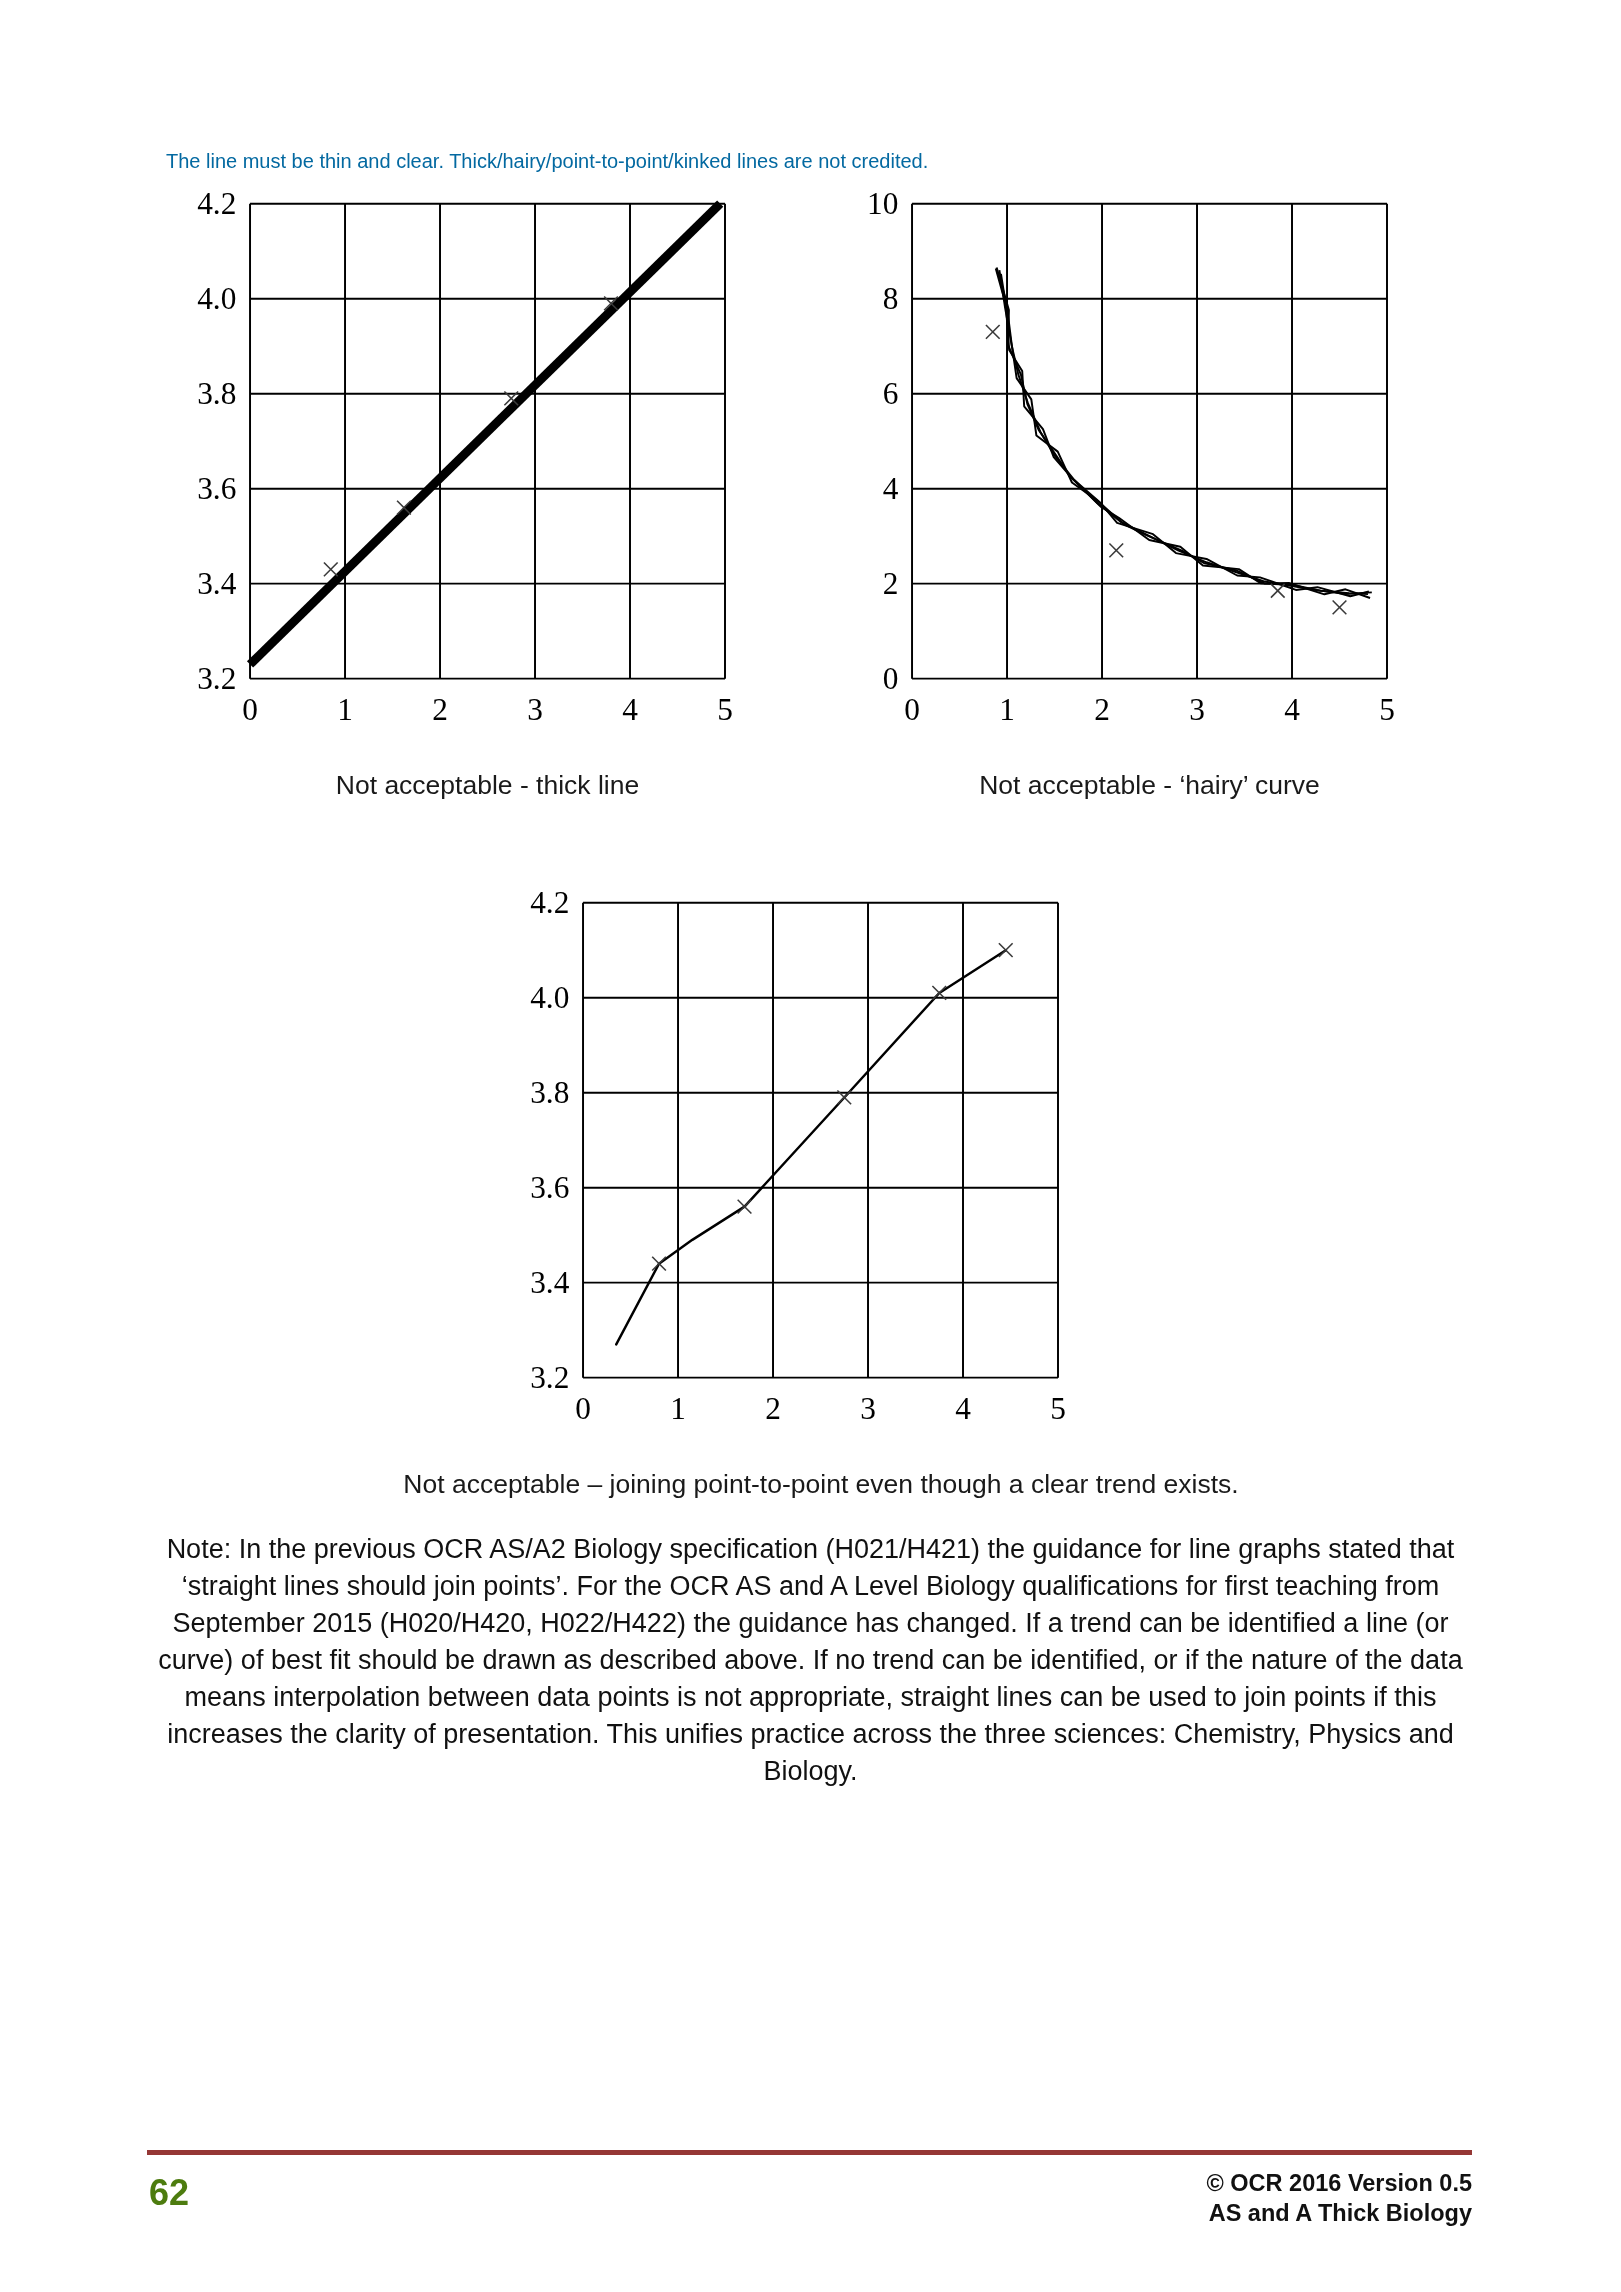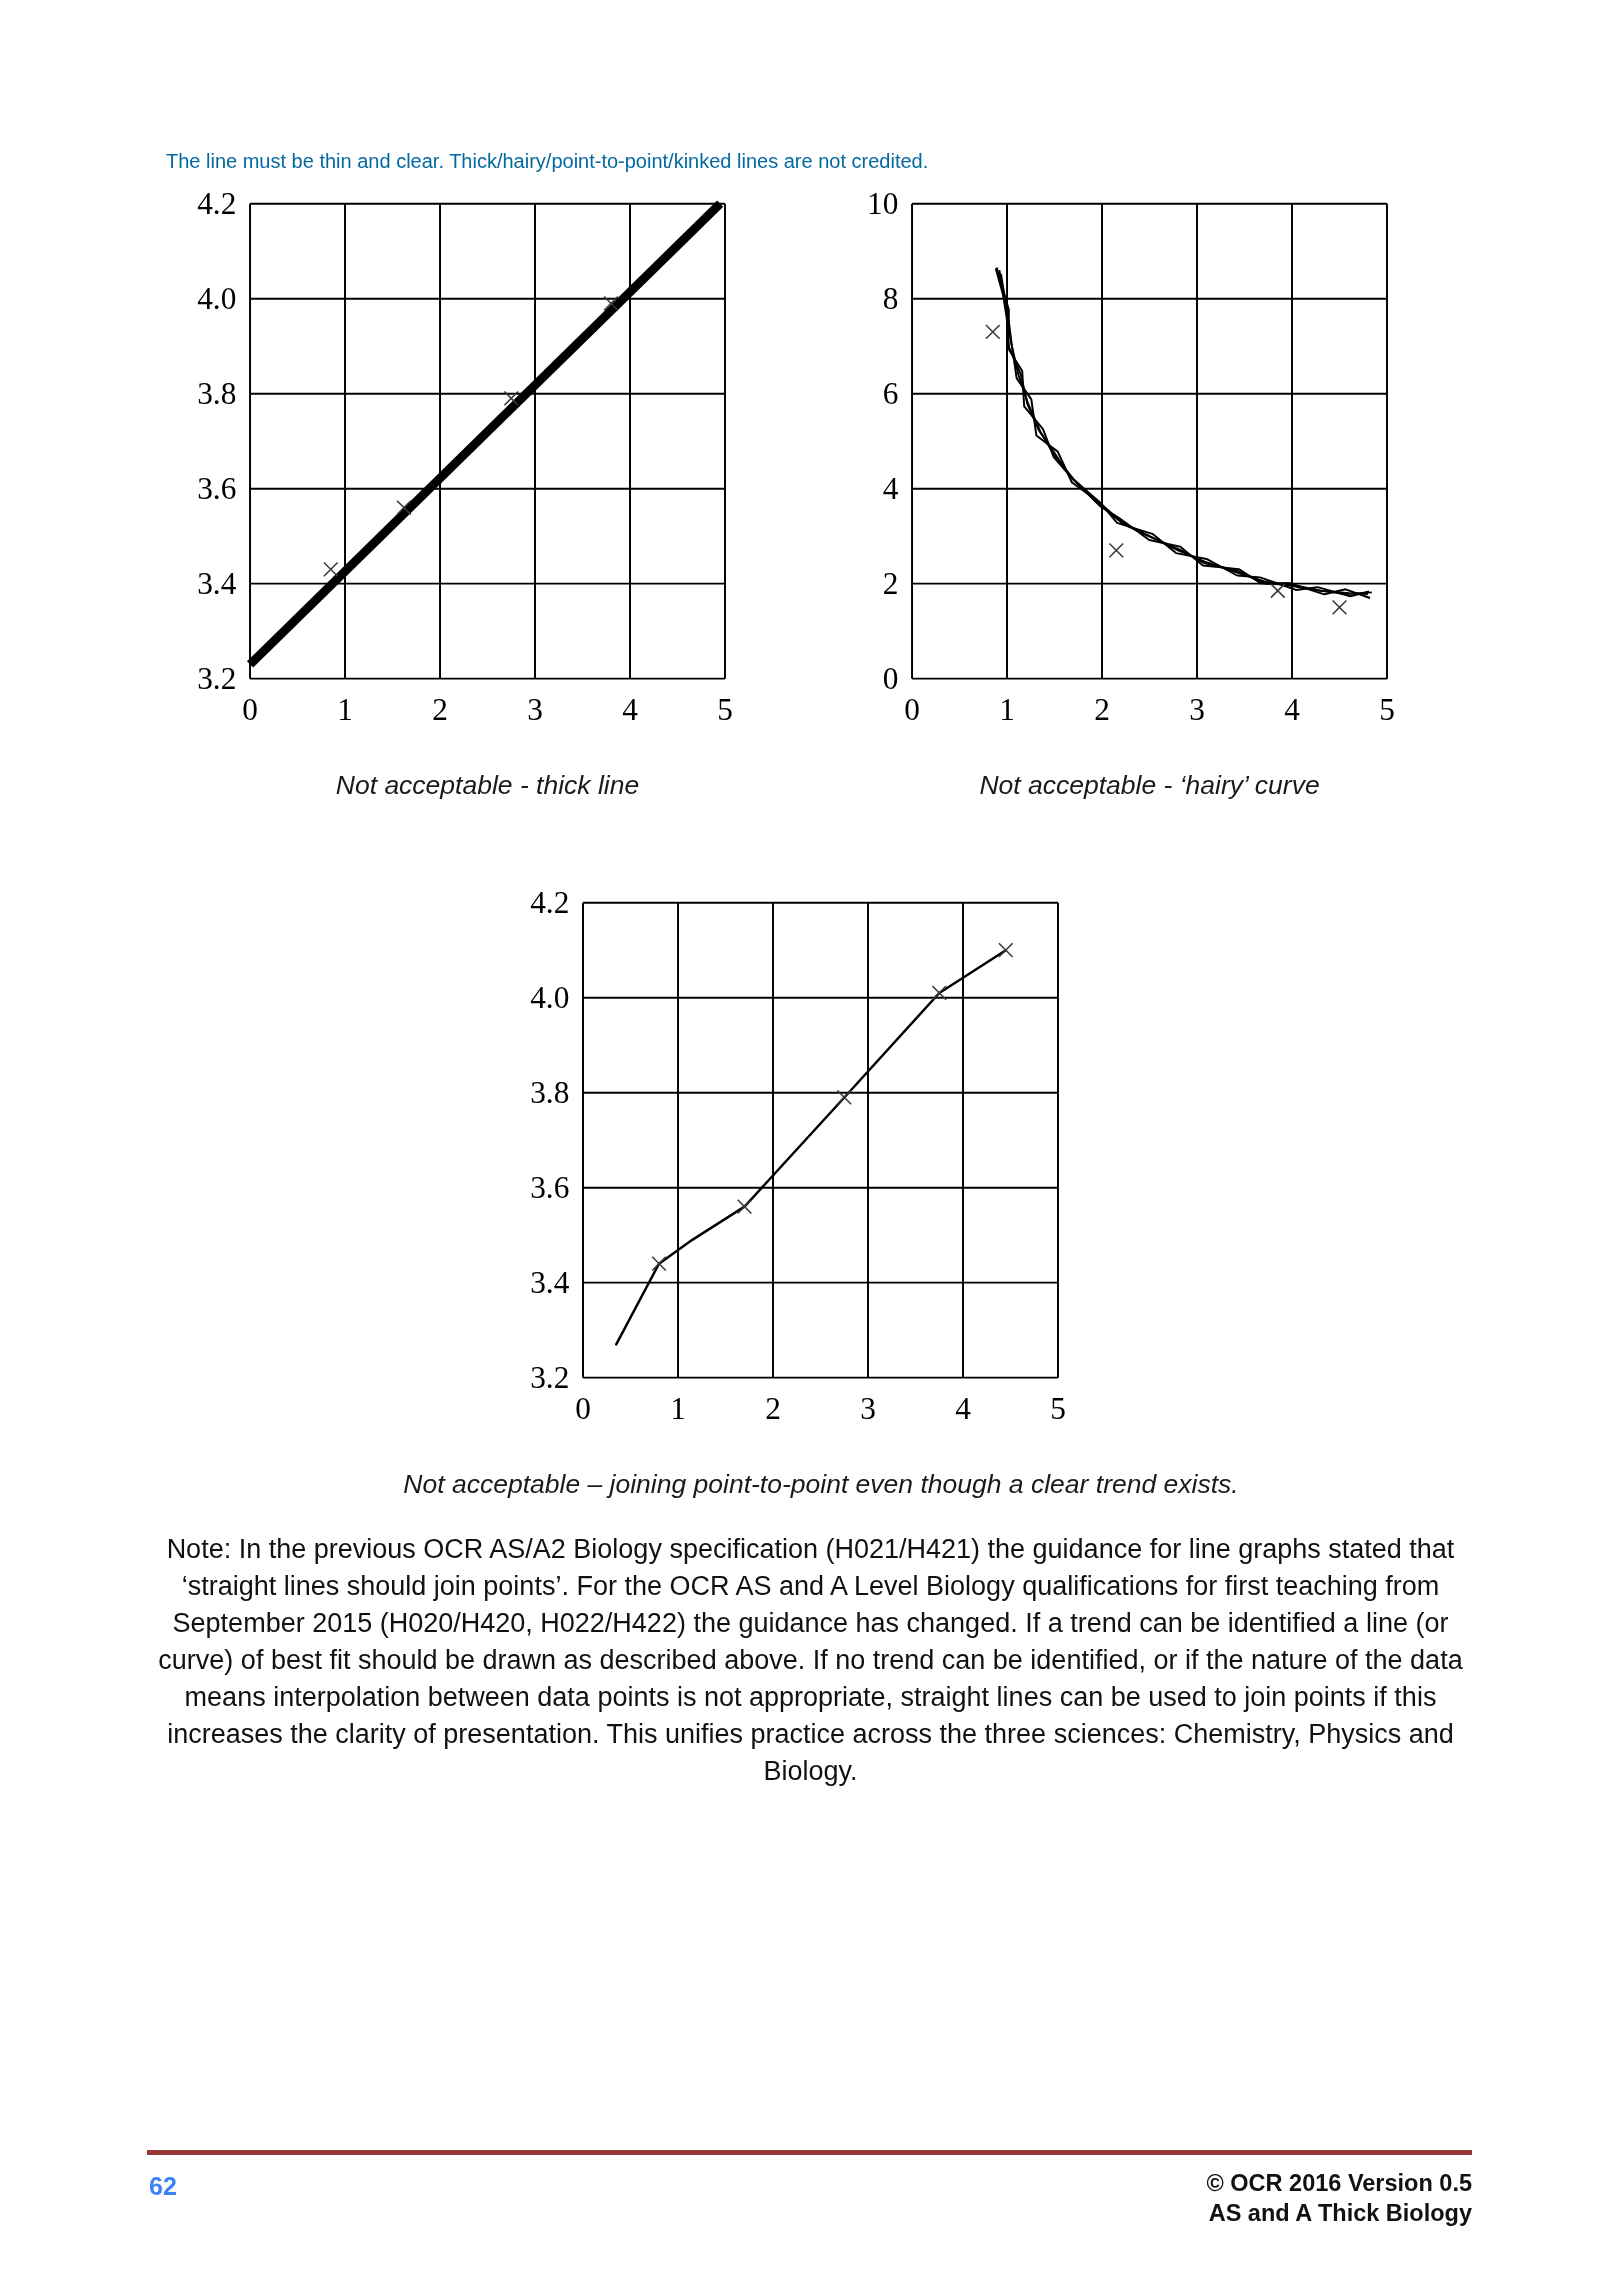--- a/index.html
+++ b/index.html
@@ -16,33 +16,33 @@
     position:absolute;left:166px;top:145px;width:1372px;
     font-size:20px;line-height:33px;color:#0369a1;
   }
   .chart-block{position:absolute;}
   .chart-block svg{display:block;}
   #chart1{left:147px;top:188px;}
   #chart2{left:809px;top:188px;}
   #chart3{left:480px;top:887px;}
   .chart-caption{
     font-size:26.5px;color:#1a1a1a;text-align:center;margin-top:13.7px;
-    width:475px;margin-left:103px;font-style:italic;
+    width:475px;margin-left:103px;
   }
   #chart3 .chart-caption{width:902px;margin-left:-110px;}
   .note{
     position:absolute;left:144px;top:1511px;width:1333px;
     font-size:27px;line-height:37px;text-align:center;color:#111;margin-top:20px;
   }
   .footer-rule{
     position:absolute;left:147px;top:2150px;width:1325px;height:4.9px;
   }
   .footer-page{
     position:absolute;left:149px;top:2172px;
-    font-size:25px;font-weight:bold;color:#3b82f6;
+    font-size:36px;font-weight:bold;color:#4d7c0f;
   }
   .footer-right{
     position:absolute;right:149px;top:2168px;
     font-size:23.5px;font-weight:bold;text-align:right;line-height:30px;color:#111;
   }
 </style>
 </head>
 <body>
 
 <div id="page">

